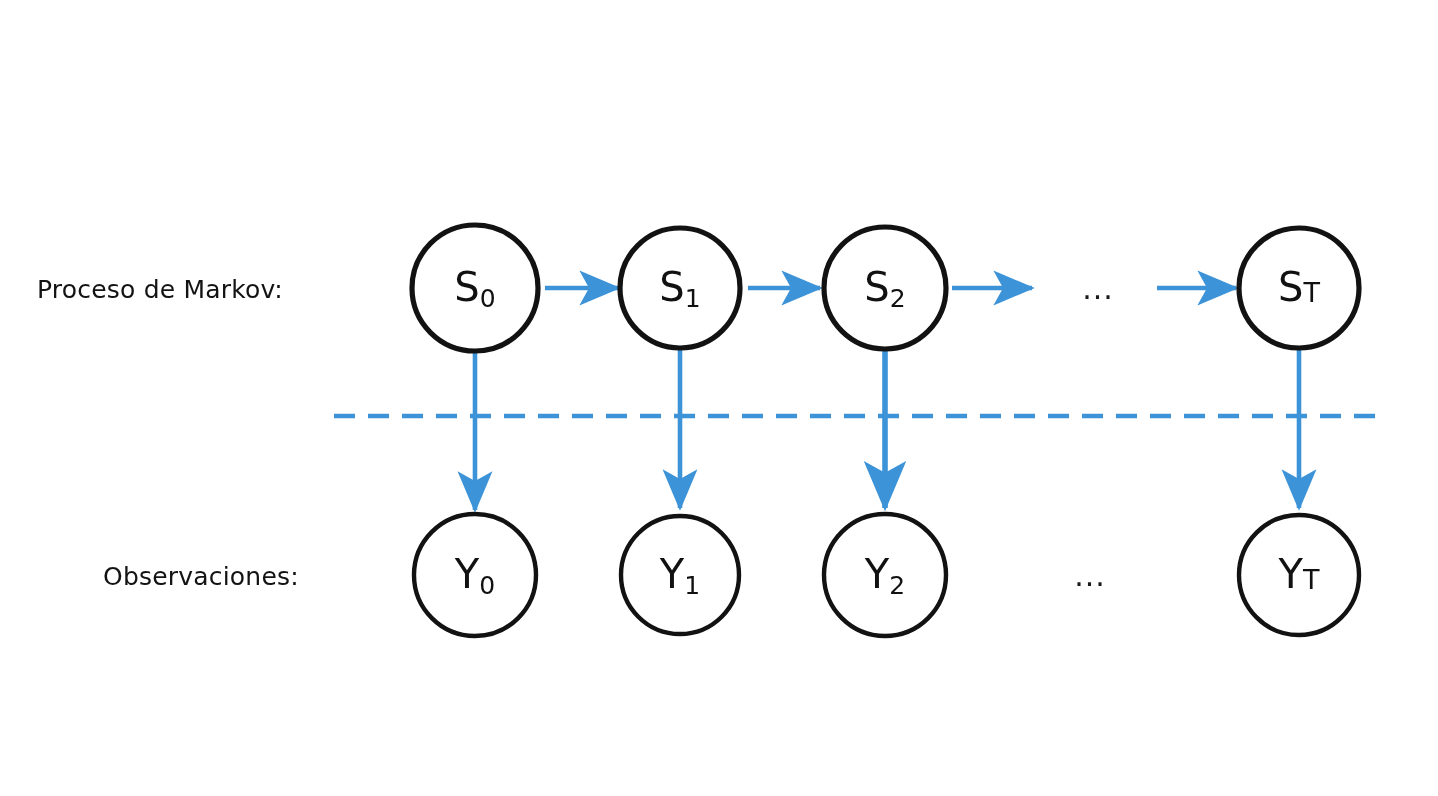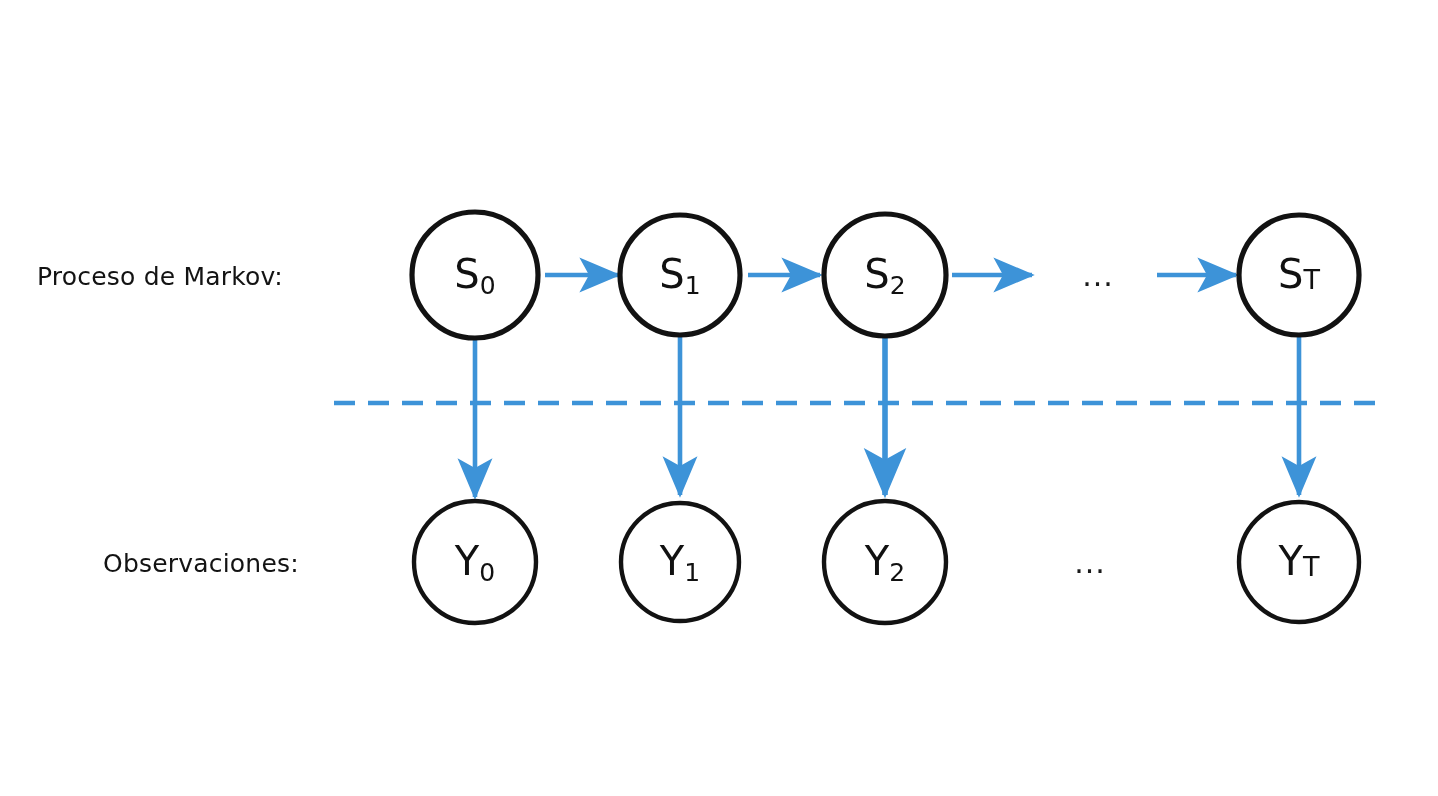--- a/index.html
+++ b/index.html
@@ -11,20 +11,21 @@
     width: 1438px;
     height: 796px;
     overflow: hidden;
     font-family: "DejaVu Sans", "Liberation Sans", sans-serif;
   }
   #canvas {
     position: relative;
     width: 1438px;
     height: 779px;
     background: #ffffff;
+    margin-top: 13px;
   }
   #diagram-svg {
     position: absolute;
     top: 0;
     left: 0;
     width: 1438px;
     height: 796px;
   }
   .row-label {
     font-family: "DejaVu Sans", "Liberation Sans", sans-serif;

